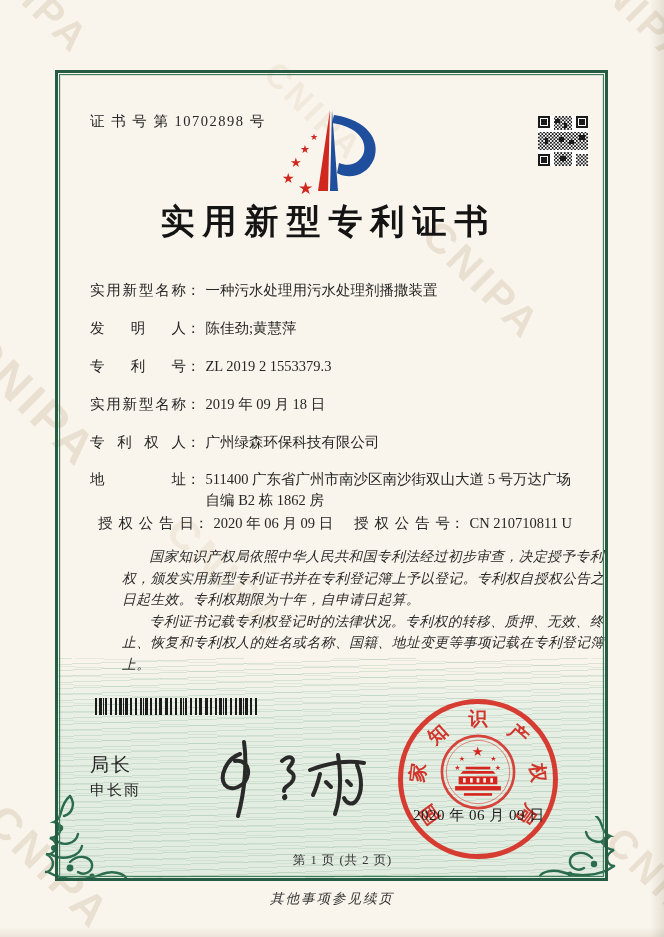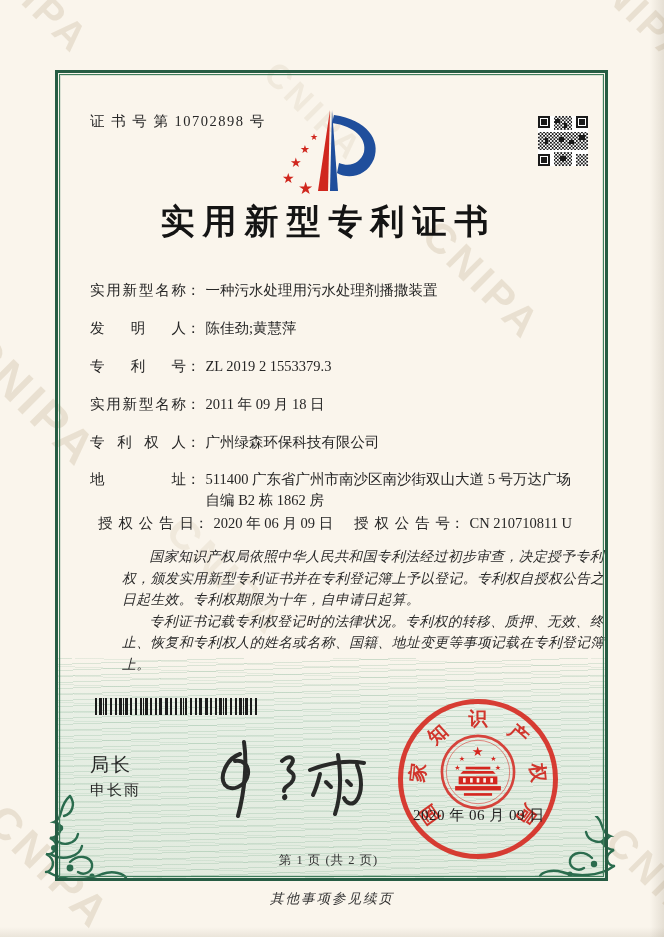--- a/index.html
+++ b/index.html
@@ -67,21 +67,21 @@
 
   .signer-title{position:absolute;left:90px;top:752px;font-size:19px;letter-spacing:2px;z-index:5;}
   .signer-name{position:absolute;left:90px;top:781px;font-size:15px;letter-spacing:2px;z-index:5;}
   .signature{position:absolute;left:196px;top:732px;z-index:4;}
 
   .flourish{position:absolute;z-index:2;}
   .flourish.left{left:40px;top:792px;}
   .flourish.right{left:538px;top:816px;transform:scaleX(-1);}
 
   .page-indicator{position:absolute;left:55px;top:852px;width:547px;text-align:center;
-    font-size:12.5px;letter-spacing:1px;z-index:5;color:#333;}
+    font-size:12.5px;letter-spacing:1px;z-index:5;color:#333;padding-left:14px;}
   .cont-note{position:absolute;left:0;top:890px;width:664px;text-align:center;
     font-size:13.5px;font-style:italic;letter-spacing:2px;color:#333;z-index:5;}
 </style>
 </head>
 <body>
 
 <div class="page">
 
   <span class="wm" style="left:-38px;top:-26px;font-size:40px">CNIPA</span>
   <span class="wm" style="left:566px;top:-12px;font-size:40px">CNIPA</span>
@@ -146,21 +146,21 @@
   <div class="row" style="top:280px">
     <span class="lbl">实用新型名称</span><span class="colon">：</span><span class="val">一种污水处理用污水处理剂播撒装置</span>
   </div>
   <div class="row" style="top:318px">
     <span class="lbl">发明人</span><span class="colon">：</span><span class="val">陈佳劲;黄慧萍</span>
   </div>
   <div class="row" style="top:356px">
     <span class="lbl">专利号</span><span class="colon">：</span><span class="val">ZL 2019 2 1553379.3</span>
   </div>
   <div class="row" style="top:394px">
-    <span class="lbl">实用新型名称</span><span class="colon">：</span><span class="val">2011 年 09 月 18 日</span>
+    <span class="lbl">实用新型名称</span><span class="colon">：</span><span class="val">2019 年 09 月 18 日</span>
   </div>
   <div class="row" style="top:432px">
     <span class="lbl">专利权人</span><span class="colon">：</span><span class="val">广州绿森环保科技有限公司</span>
   </div>
   <div class="row" style="top:469px">
     <span class="lbl">地址</span><span class="colon">：</span><span class="val addr">511400 广东省广州市南沙区南沙街双山大道 5 号万达广场自编 B2 栋 1862 房</span>
   </div>
   <div class="row split" style="top:513px">
     <div class="grp1">
       <span class="lbl">授权公告日</span><span class="colon">：</span><span class="val">2020 年 06 月 09 日</span>

